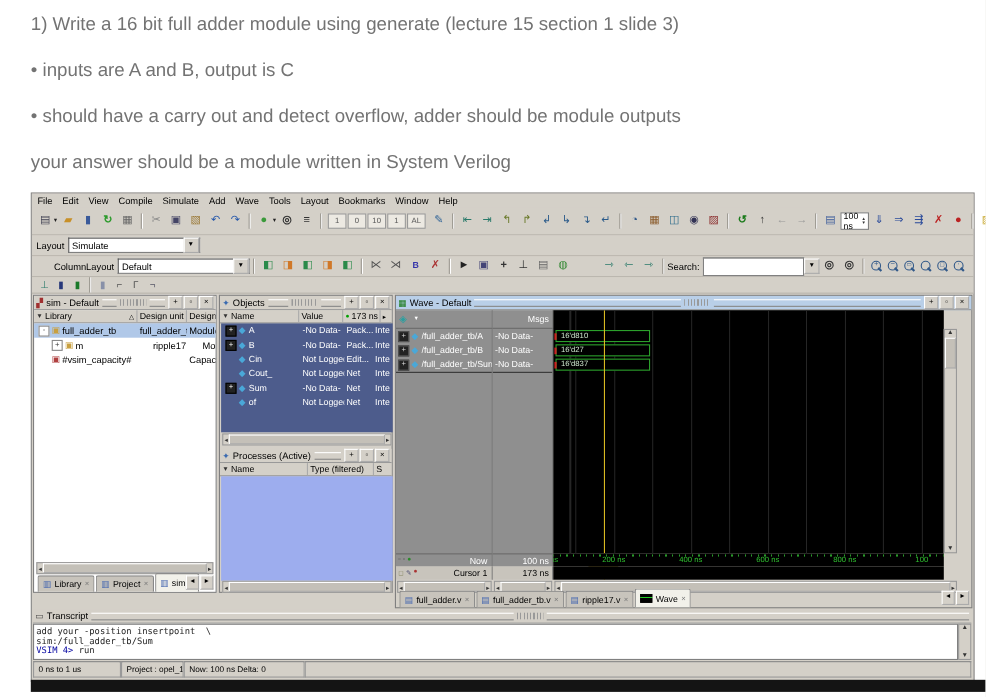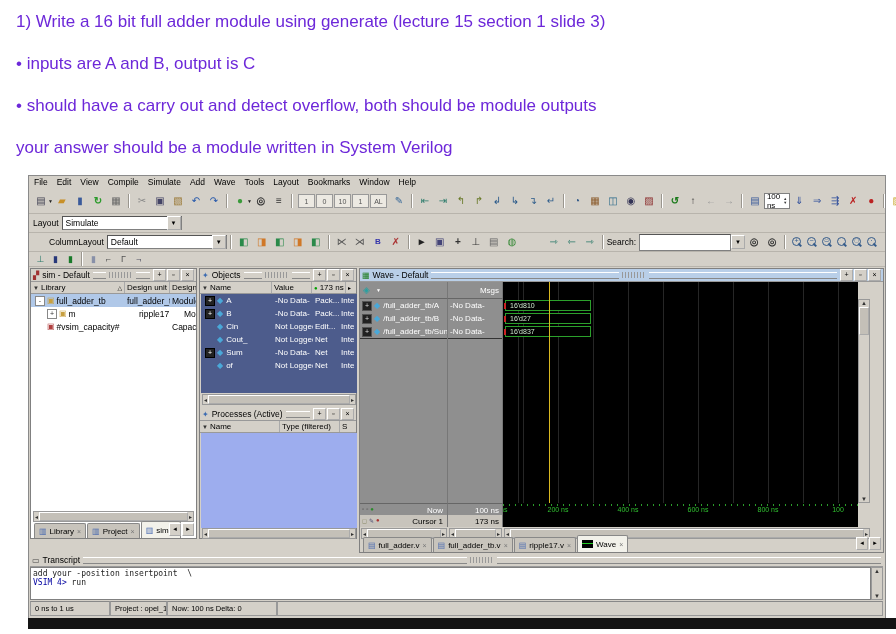--- a/index.html
+++ b/index.html
@@ -1,20 +1,20 @@
 <!DOCTYPE html>
 <html><head>
 <meta charset="utf-8">
 <style>
   html,body{margin:0;padding:0;background:#fff;}
   body{width:896px;height:634px;position:relative;font-family:"Liberation Sans",sans-serif;overflow:hidden;}
   .abs{position:absolute;}
 
   
-  .docline{position:absolute;left:16px;color:#6d28d9;font-size:17px;white-space:nowrap;}
+  .docline{position:absolute;left:28px;color:#737373;font-size:17px;white-space:nowrap;}
 
   
   .msim{position:absolute;left:28px;top:175px;width:856px;height:443px;background:#d4d0c8;border:1px solid #8a8a8a;font-size:9px;color:#000;}
   .menubar{position:absolute;left:0;top:0;width:100%;height:13px;display:flex;gap:9px;padding:1px 0 0 5px;box-sizing:border-box;font-size:8.5px;background:#d4d0c8;}
   .menubar span{cursor:default;}
 
   .tbrow{position:absolute;left:0;width:100%;display:flex;align-items:center;box-sizing:border-box;background:#d4d0c8;border-bottom:1px solid #b8b4ac;}
   .tb1{top:13px;height:25px;padding-left:3px;}
   .layoutrow{top:38px;height:19px;padding-left:4px;}
   .tb2{top:57px;height:19px;padding-left:20px;}
@@ -157,21 +157,21 @@
   .sbar{position:absolute;display:flex;height:15px;font-size:7.5px;}
   .sbar .sc{border:1px solid #999;border-top-color:#888;background:#d4d0c8;height:100%;display:flex;align-items:center;padding:0 4px;box-sizing:border-box;white-space:nowrap;overflow:hidden;}
 
   .blackstrip{position:absolute;left:28px;top:618px;width:868px;height:11px;background:#141414;}
 </style>
 </head>
 <body>
 
 <div class="docline" style="top:12px;" data-name="question-line-1">1) Write a 16 bit full adder module using generate (lecture 15 section 1 slide 3)</div>
 <div class="docline" style="top:54px;" data-name="question-line-2">• inputs are A and B, output is C</div>
-<div class="docline" style="top:96px;" data-name="question-line-3">• should have a carry out and detect overflow, both should be module outputs</div>
+<div class="docline" style="top:96px;" data-name="question-line-3">• should have a carry out and detect overflow, adder should be module outputs</div>
 <div class="docline" style="top:138px;" data-name="question-line-4">your answer should be a module written in System Verilog</div>
 
 <div class="msim" data-name="modelsim-window">
 
   <div class="menubar" data-name="menu-bar">
 
   <span data-name="menu-item">File</span>
       <span data-name="menu-item">Edit</span>
       <span data-name="menu-item">View</span>
       <span data-name="menu-item">Compile</span>
@@ -680,20 +680,21 @@
     <div class="phdr" data-name="transcript-header">
       <span class="picon" style="color:#444;" data-name="transcript-icon">▭</span>
       <span class="ttl" data-name="transcript-title">Transcript</span>
       <span class="grip" data-name="pane-grip"></span>
       <span class="dots" data-name="pane-grip-dots"></span>
       <span class="grip" data-name="pane-grip"></span>
     </div>
     <div class="transcript-body" style="left:0;top:13px;width:841px;height:33px;" data-name="transcript-log">
 
     <div class="tline" data-name="transcript-line"><span class="prompt"></span><span>add your -position insertpoint  \</span></div>
+        <div class="tline" data-name="transcript-line"><span class="prompt"></span><span>sim:/full_adder_tb/Sum</span></div>
         <div class="tline" data-name="transcript-line"><span class="prompt">VSIM 4&gt;</span><span> run</span></div>
         <div class="tline" data-name="transcript-line"><span class="prompt"></span><span></span></div>
       </div>
     <div class="vscroll" style="left:841px;top:13px;height:33px;" data-name="transcript-scrollbar">
         <span>▲</span>
         <span>▼</span>
       </div>
   </div>
 
   <div class="sbar" style="left:1px;top:425px;width:853px;" data-name="status-bar">

